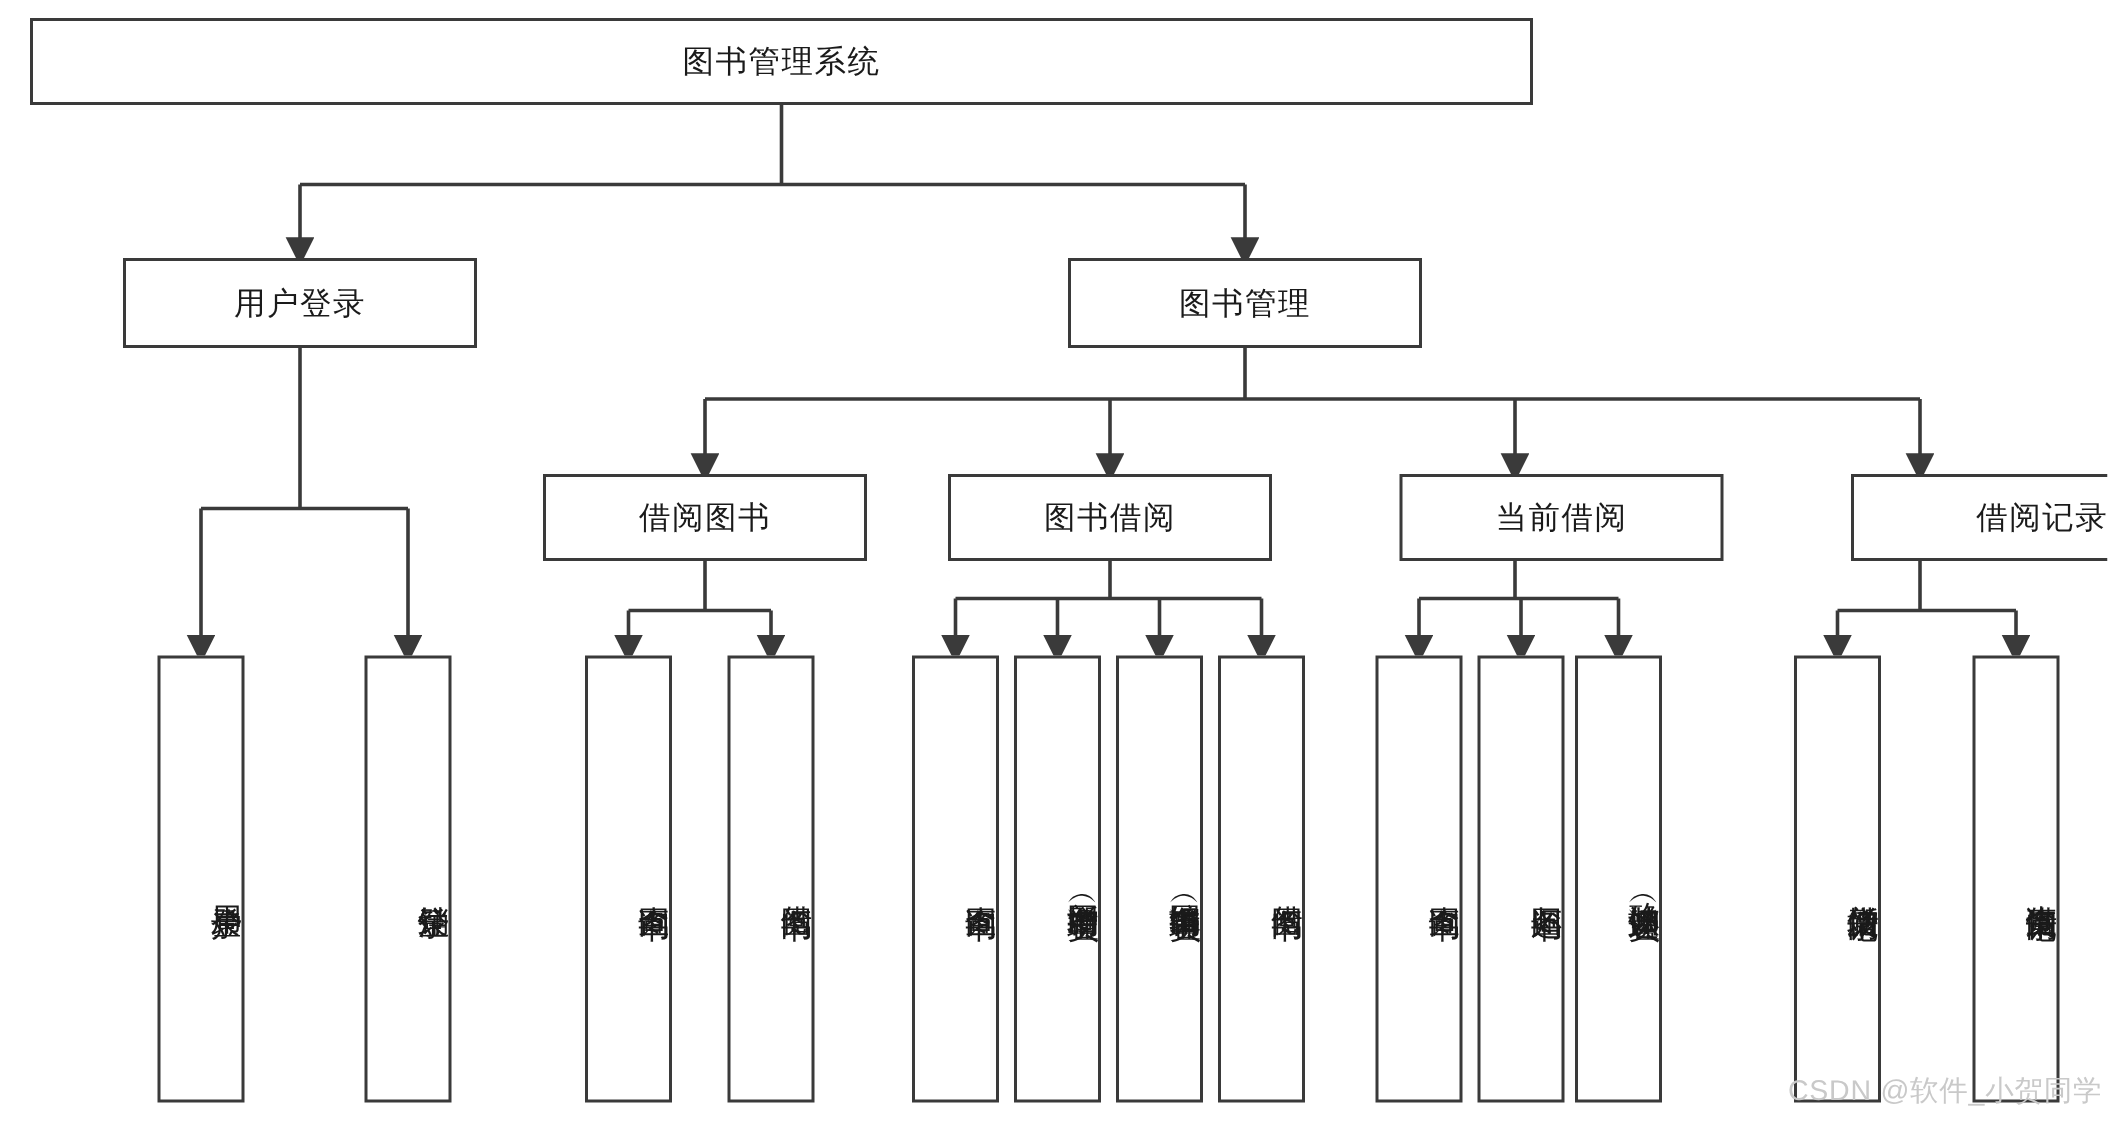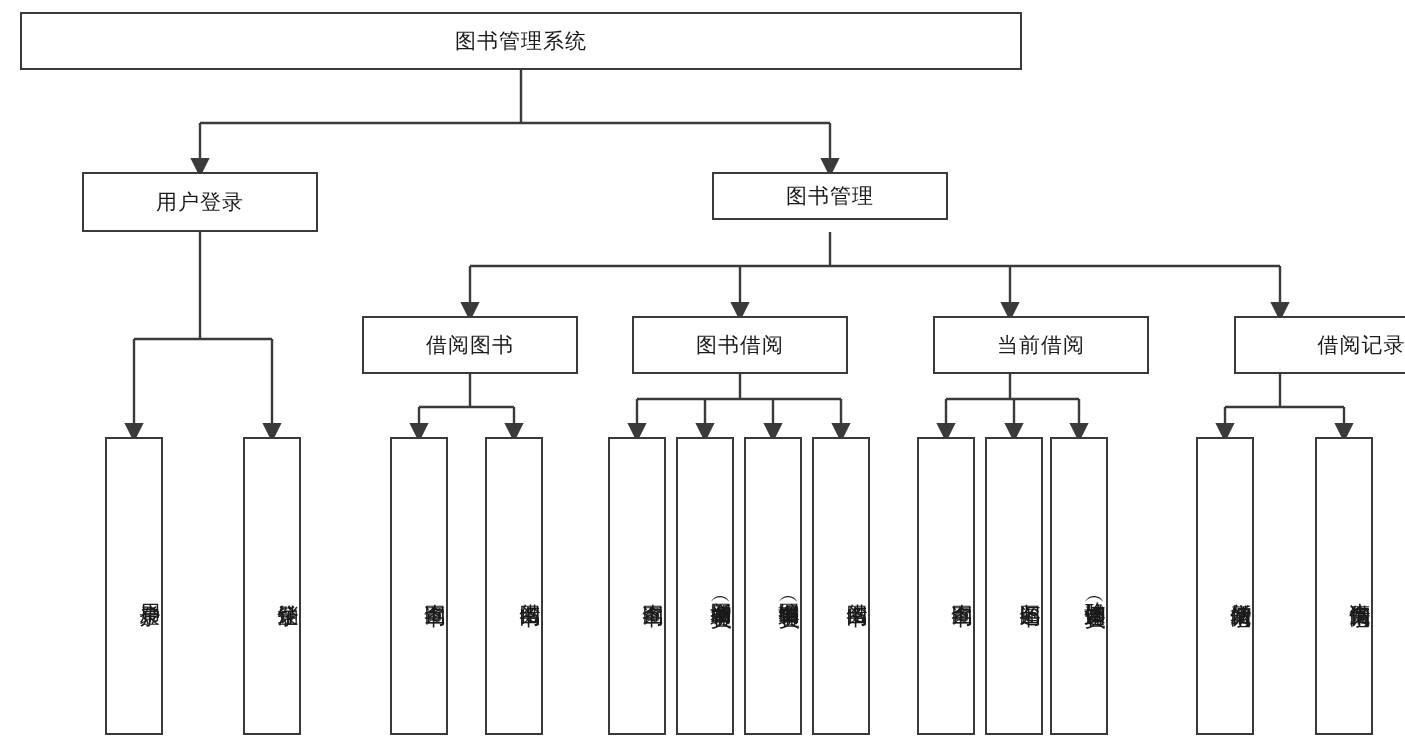--- a/index.html
+++ b/index.html
@@ -108,21 +108,21 @@
       </g>
   </svg>
 
   <div id="nodes-layer">
       <div class="node h" style="left: 20px; top: 12px; width: 1002px; height: 58px;">
         <span>图书管理系统</span>
       </div>
       <div class="node h" style="left: 82px; top: 172px; width: 236px; height: 60px;">
         <span>用户登录</span>
       </div>
-      <div class="node h" style="left: 712px; top: 172px; width: 236px; height: 48px;">
+      <div class="node h" style="left: 712px; top: 172px; width: 236px; height: 60px;">
         <span>图书管理</span>
       </div>
       <div class="node h" style="left: 362px; top: 316px; width: 216px; height: 58px;">
         <span>借阅图书</span>
       </div>
       <div class="node h" style="left: 632px; top: 316px; width: 216px; height: 58px; text-align: center;">
         <span>图书借阅</span>
       </div>
       <div class="node h" style="left: 902px; top: 316px; width: 216px; height: 58px; margin-left: 31px;">
         <span>当前借阅</span>
@@ -164,14 +164,15 @@
         <span>确认归还（管理员）</span>
       </div>
       <div class="node v" style="left: 1196px; top: 437px; width: 58px; height: 298px;">
         <span>新增借阅记录</span>
       </div>
       <div class="node v" style="left: 1315px; top: 437px; width: 58px; height: 298px;">
         <span>查询借阅记录</span>
       </div>
     </div>
 
+  <div class="watermark" style="left: 1192px; top: 714px;">CSDN @软件_小贺同学</div>
 
 </div>
 
 </body></html>

